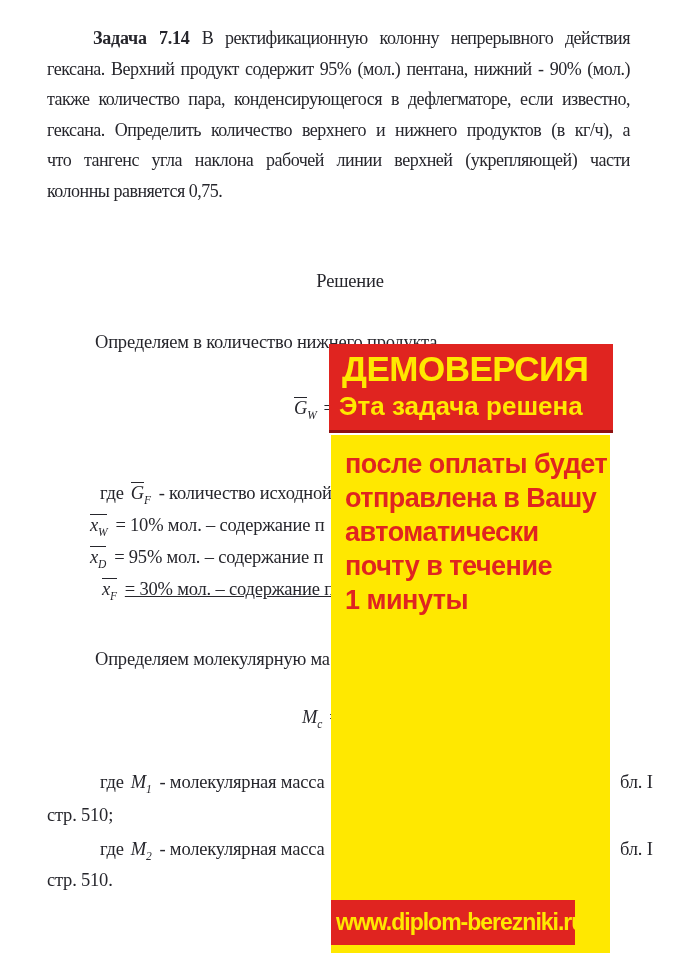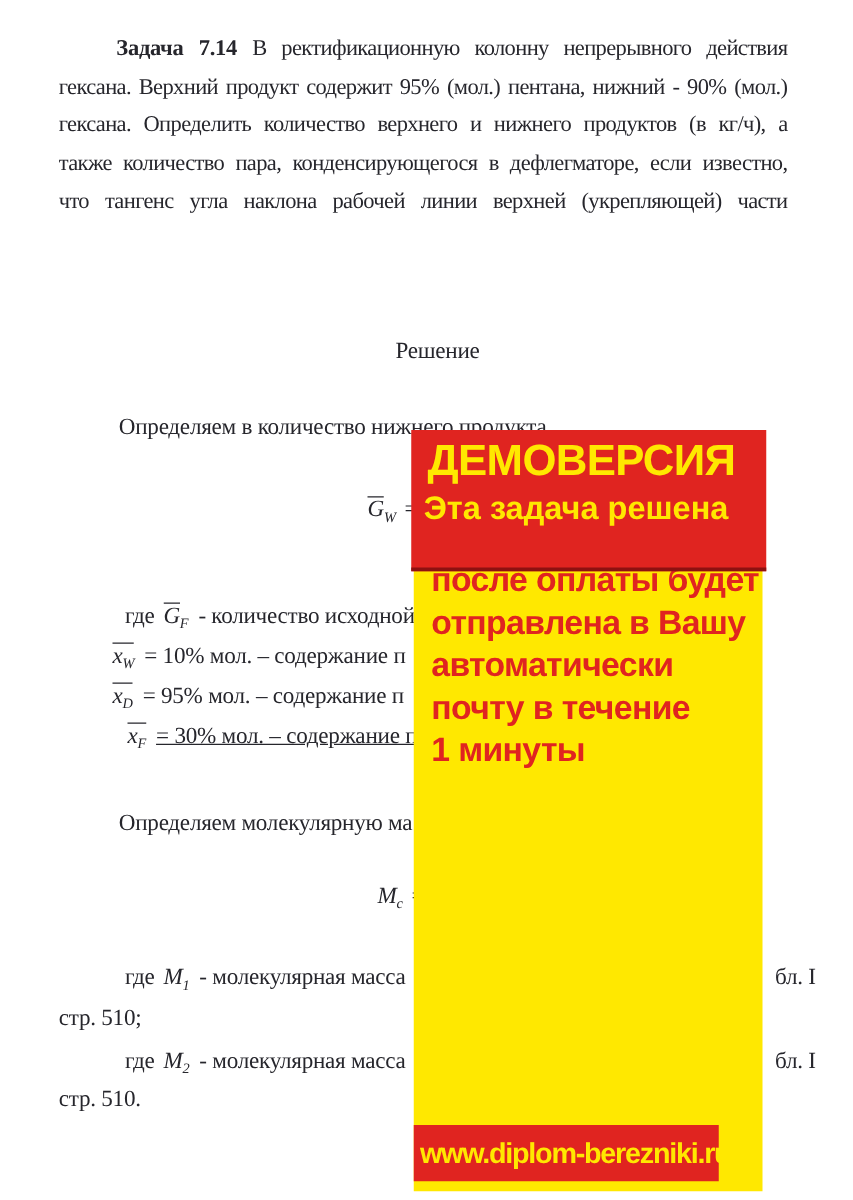--- a/index.html
+++ b/index.html
@@ -51,21 +51,21 @@
     line-height: 1.05;
   }
   sub { font-size: 11.5px; font-style: italic; }
   .rest { margin-left: 8px; }
   .pre  { margin-right: 7px; }
   .eq   { margin-left: 7px; font-style: normal; }
 
   
   .overlay { position: absolute; z-index: 5; font-family: "Liberation Sans", sans-serif; font-weight: bold; }
   #demo-box {
-    left: 329px; top: 344px; width: 284px; height: 113px;
+    left: 329px; top: 344px; width: 284px; height: 89px;
     background: var(--red);
     border-bottom: 3px solid var(--dark-red);
   }
   .demo-title {
     color: var(--yellow);
     font-size: 35px;
     line-height: 40px;
     padding: 5px 0 0 13px;
     letter-spacing: -0.5px;
     white-space: nowrap;
@@ -100,23 +100,24 @@
     padding-left: 5px;
     white-space: nowrap;
   }
 </style>
 </head>
 <body>
 
 <div class="para">
   <div class="pline first"><b>Задача 7.14 </b><span>В  ректификационную колонну  непрерывного действия</span></div>
   <div class="pline">гексана. Верхний продукт содержит 95% (мол.) пентана, нижний - 90% (мол.)</div>
+  <div class="pline">также количество пара, конденсирующегося в дефлегматоре, если известно,</div>
   <div class="pline">гексана. Определить количество верхнего и нижнего продуктов (в кг/ч), а</div>
-  <div class="pline">также количество пара, конденсирующегося в дефлегматоре, если известно,</div>
   <div class="pline">что тангенс угла наклона рабочей линии  верхней (укрепляющей) части</div>
+  <div class="pline last">колонны равняется 0,75.</div>
 </div>
 
 <div class="docline center-heading" style="top:271px;">Решение</div>
 
 <div class="docline" style="left:95px; top:332px;">Определяем в количество нижнего продукта</div>
 
 <div class="docline" style="left:294px; top:397px;">
   <span class="fvar"><span class="ovl">G</span><sub>W</sub></span><span class="eq">=</span>
 </div>
 

